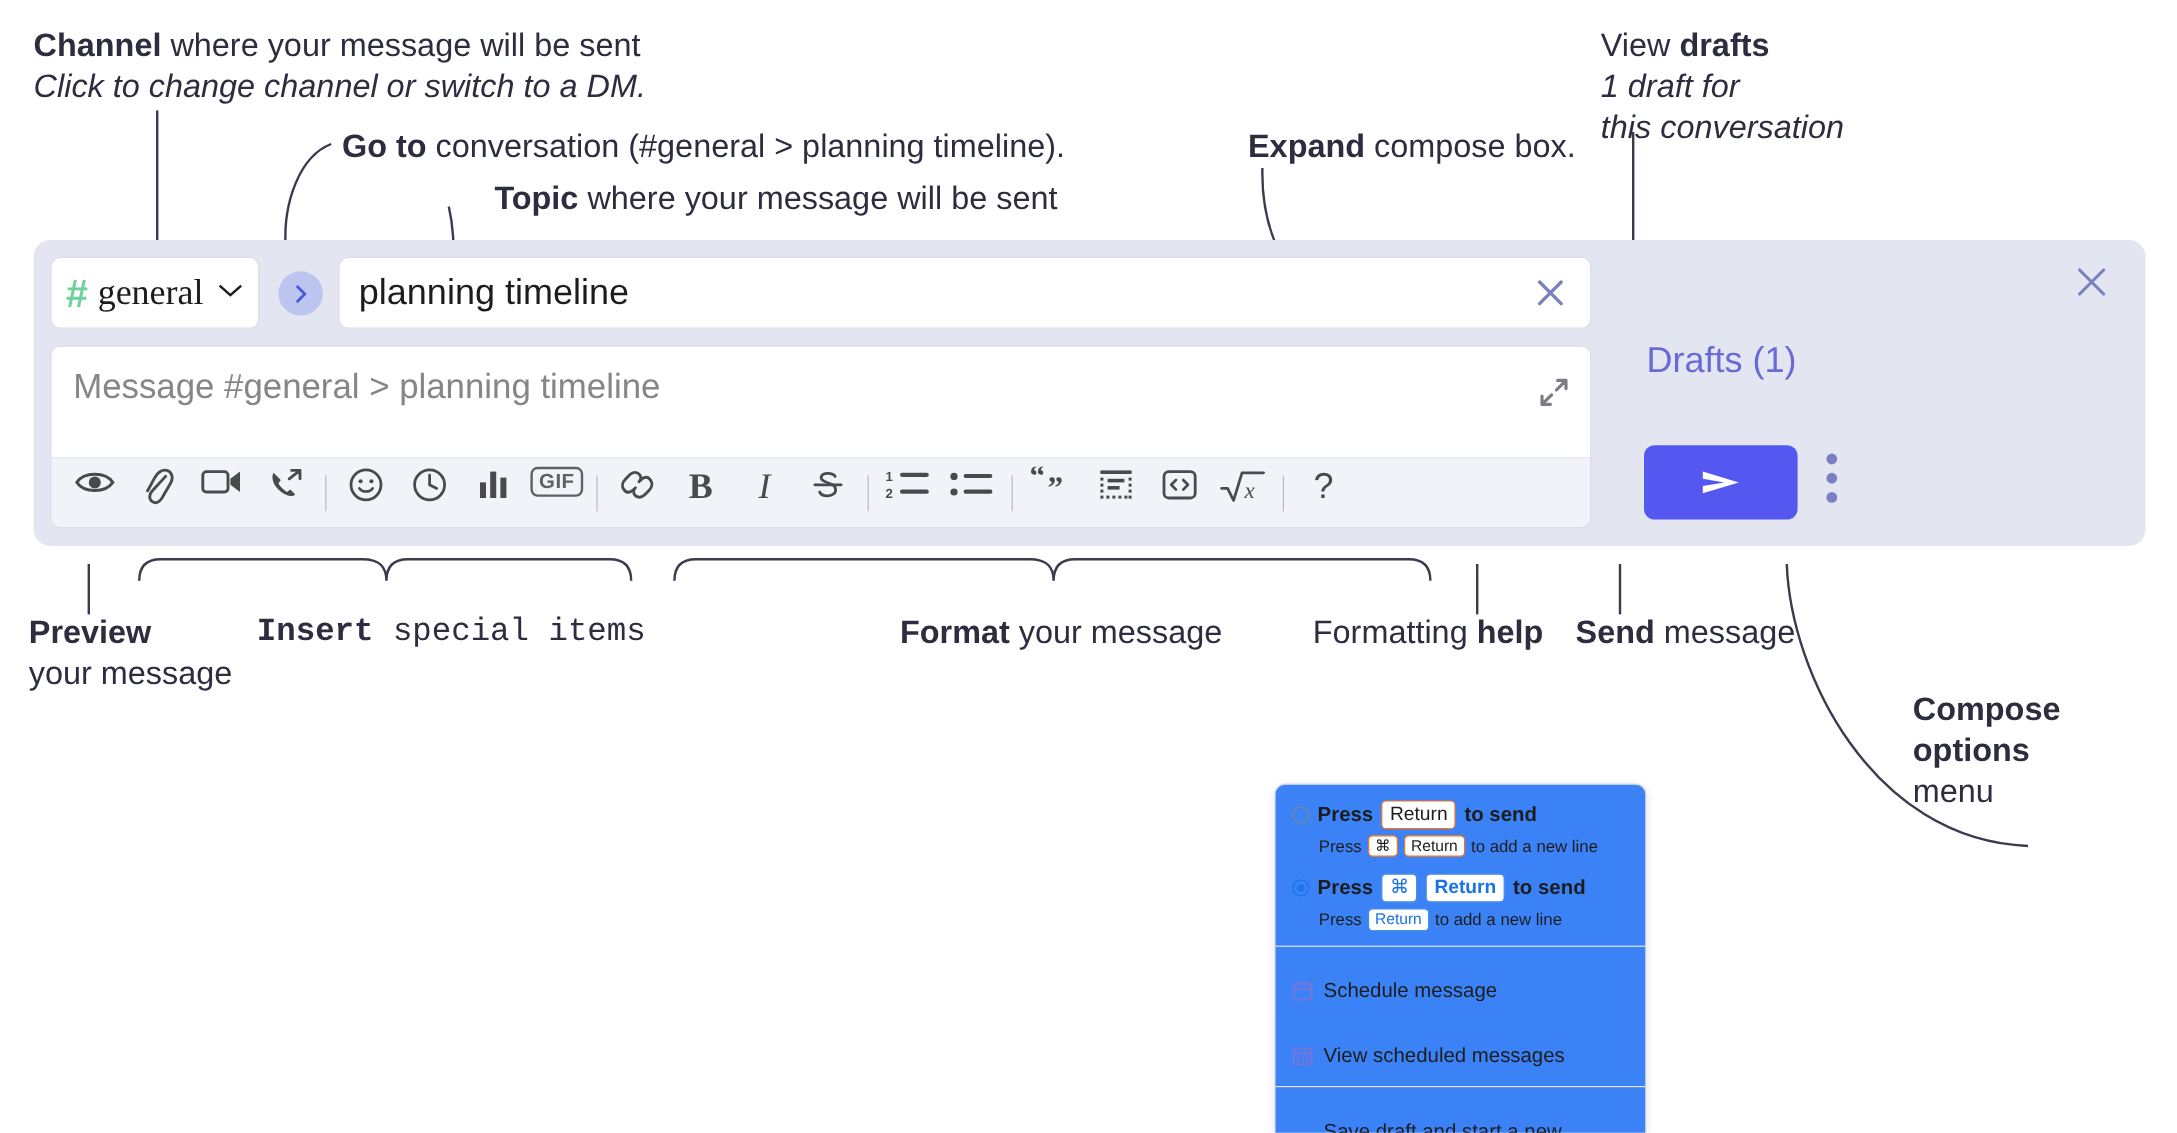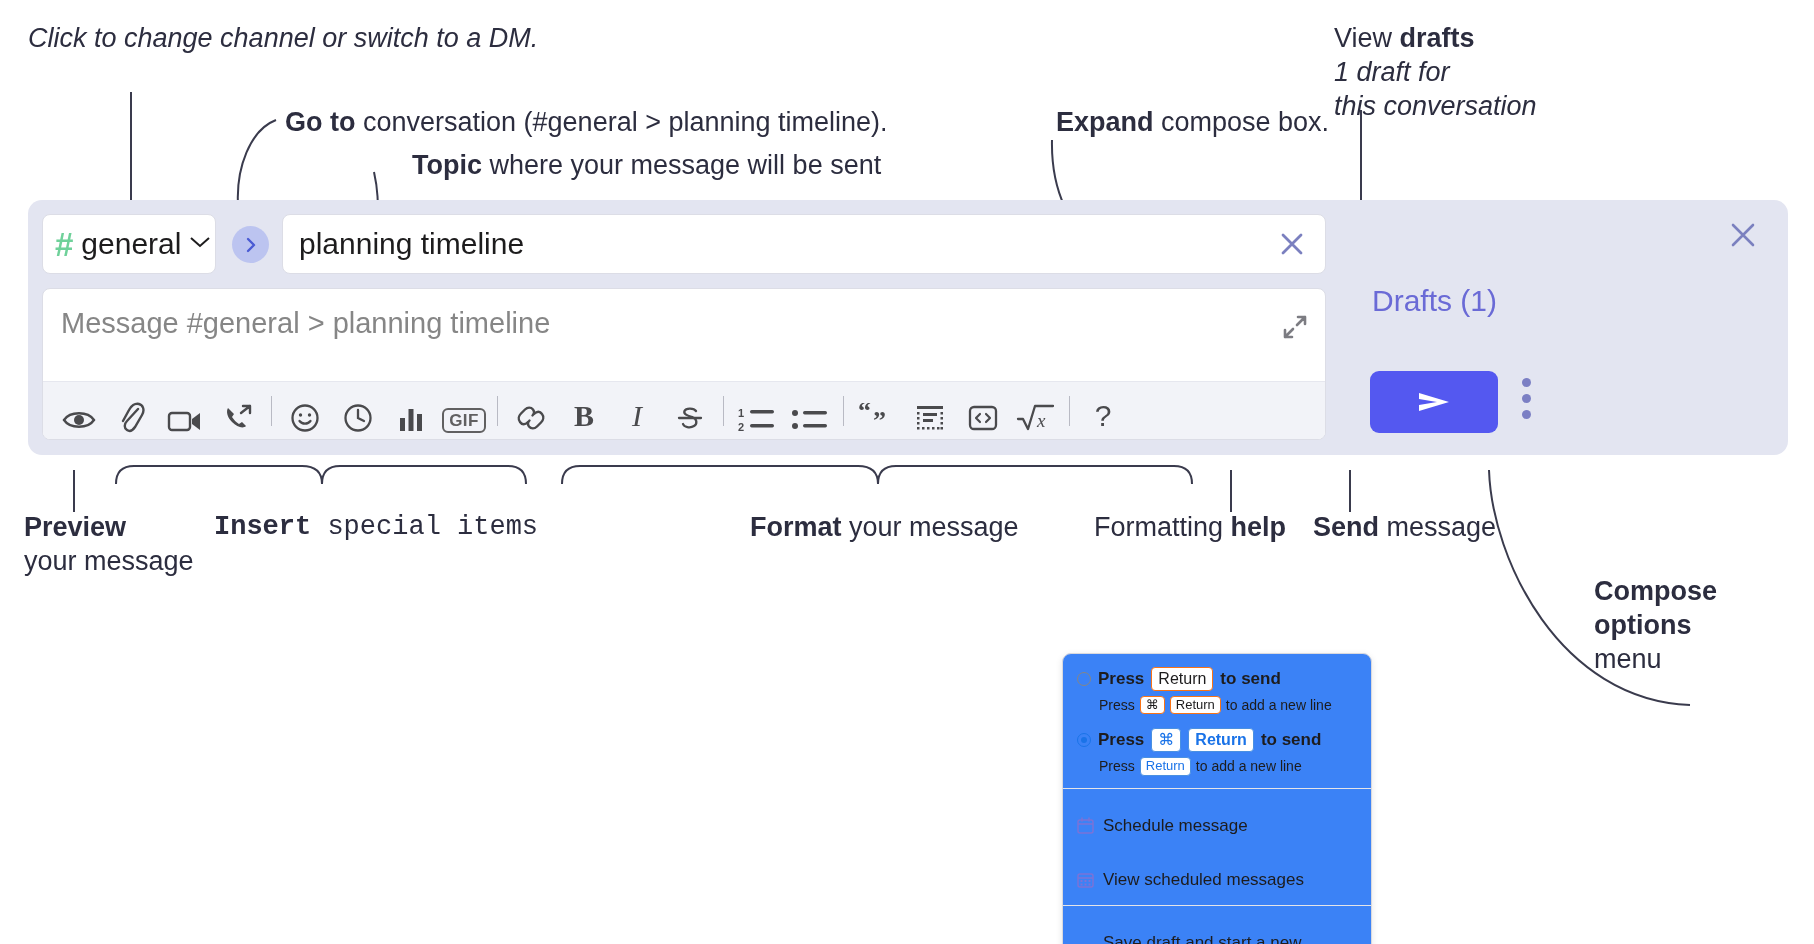--- a/index.html
+++ b/index.html
@@ -19,21 +19,21 @@
     color:#2c2d3f;
     white-space:nowrap;
   }
   .ann b { font-weight:700; }
   .ann i { font-style:italic; }
 
   
   #ann-channel      { left:28px;  top:22px; }
   #ann-goto         { left:285px; top:106px; }
   #ann-topic        { left:412px; top:149px; }
-  #ann-expand       { left:1040px;top:106px;margin-left:16px; }
+  #ann-expand       { left:1040px;top:106px; }
   #ann-drafts       { left:1334px;top:22px;  }
   #ann-preview      { left:24px;  top:511px; }
   #ann-insert       { left:214px; top:511px;font-family:Liberation Mono, monospace; }
   #ann-format       { left:750px; top:511px; }
   #ann-help         { left:1094px;top:511px; }
   #ann-send         { left:1313px;top:511px; }
   #ann-compose      { left:1594px;top:575px; }
 
   
   #leaders { position:absolute; left:0; top:0; width:1814px; height:944px; pointer-events:none; }
@@ -53,21 +53,21 @@
   
   #chan-row { position:absolute; left:0; top:0; height:60px; width:1284px; }
   #channel-select {
     position:absolute; left:0; top:0;
     width:174px; height:60px;
     background:#fff; border:1px solid #dcdde6; border-radius:8px;
     display:flex; align-items:center; gap:8px; padding:0 12px;
     cursor:pointer;
   }
   #channel-select .hash { color:#6fd19a; font-size:33px; font-weight:700; line-height:1; }
-  #channel-select .cname { font-size:30px; color:#1d1c1d; }
+  #channel-select .cname { font-size:30px; color:#1d1c1d;font-family:Liberation Serif, serif; }
   #channel-select .chev { margin-left:auto; }
   #goto-btn {
     position:absolute; left:190px; top:12px;
     width:37px; height:37px; border-radius:50%;
     background:#bcc4f0;
     display:flex; align-items:center; justify-content:center;
     cursor:pointer;
   }
   #topic-field {
     position:absolute; left:240px; top:0;
@@ -89,21 +89,21 @@
     position:absolute; left:0; top:0; width:100%; height:93px;
     display:flex; align-items:flex-start; padding:18px 36px 0 18px;
   }
   #msg-input .ph { font-size:29px; color:#868686; }
   #expand-btn { position:absolute; right:16px; top:24px; cursor:pointer; }
   #toolbar {
     position:absolute; left:0; bottom:0; width:100%; height:58px;
     background:#f2f3f8; border-top:1px solid #e6e7ef;
     display:flex; align-items:center; padding:0 14px;
   }
-  .tb { width:44px; height:44px; display:flex; align-items:flex-end; justify-content:center; cursor:pointer; color:#616061; }
+  .tb { width:44px; height:44px; display:flex; align-items:flex-start; justify-content:center; cursor:pointer; color:#616061; }
   .tb svg { display:block; }
   .tb-sep { width:1px; height:30px; background:#b9bac4; margin:0 11px; flex:none; }
   .gap { width:9px; flex:none; }
   .gifbox {
     border:2px solid #616061; border-radius:6px;
     font-size:17px; font-weight:700; letter-spacing:.4px;
     padding:2px 5px; color:#616061; line-height:1;
   }
   .bold-g { font-size:30px; font-weight:700; color:#4a4a4d; font-family:"Liberation Serif", serif;}
   .ital-g { font-size:30px; font-style:italic; color:#4a4a4d; font-family:"Liberation Serif", serif;}
@@ -144,20 +144,21 @@
   .key.blue { border-color:#4a90e2; color:#1a73e8; }
   .mdiv { height:1px; background:#e4e4e8; margin:8px 0 0 0; }
   .mitem { display:flex; align-items:center; gap:9px; padding:7px 14px; font-size:17px; cursor:pointer;margin-top:20px; }
   .mitem svg { flex:none; }
   .strong { font-weight:700; }
 </style>
 </head>
 <body>
 
 <div class="ann" id="ann-channel">
+  <div><b>Channel</b><span> where your message will be sent</span></div>
   <div><i>Click to change channel or switch to a DM.</i></div>
 </div>
 
 <div class="ann" id="ann-goto">
   <b>Go to</b><span> conversation (#general &gt; planning timeline).</span>
 </div>
 
 <div class="ann" id="ann-topic">
   <b>Topic</b><span> where your message will be sent</span>
 </div>

